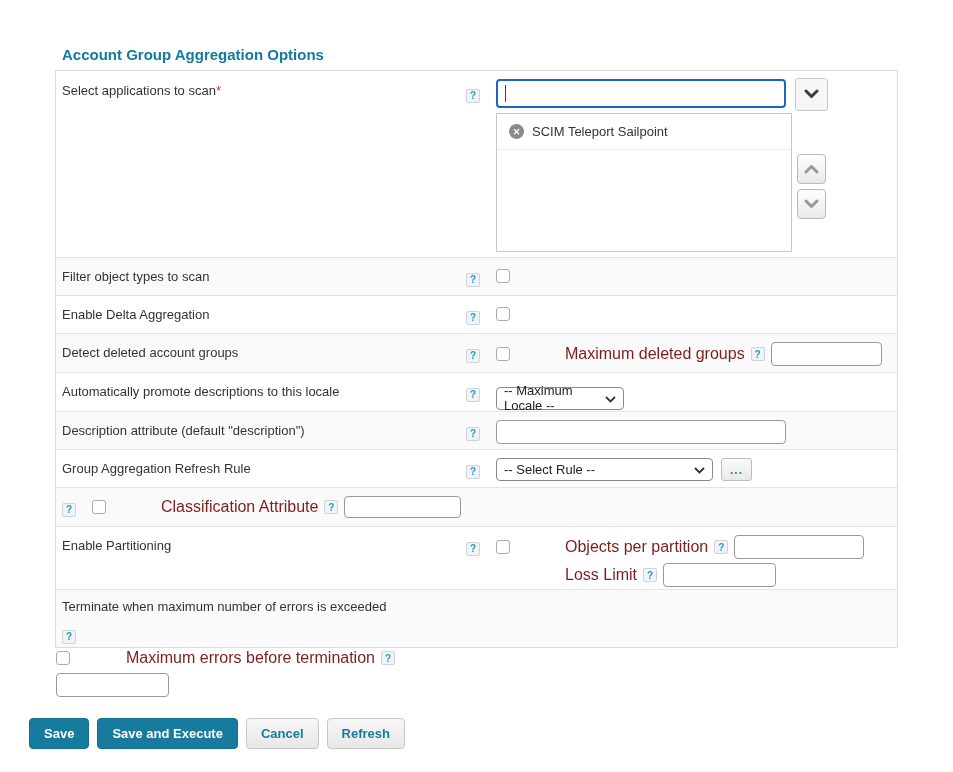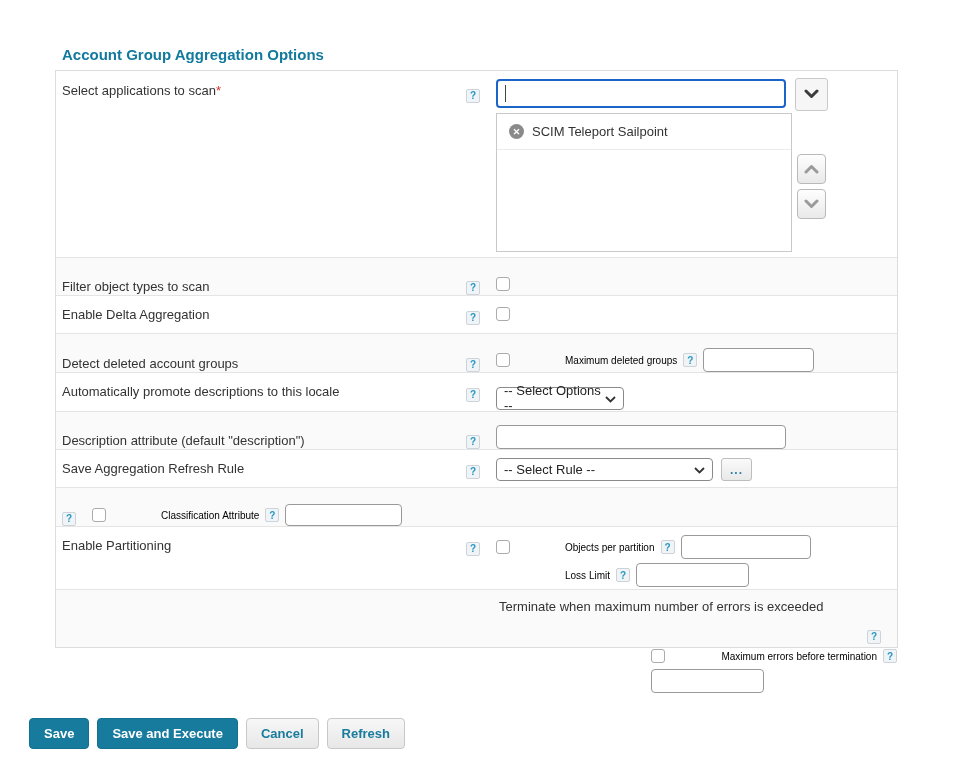--- a/index.html
+++ b/index.html
@@ -7,21 +7,21 @@
   body { font-family:"Liberation Sans", sans-serif; color:#333; }
   .page { width:953px; height:772px; position:relative; overflow:hidden; background:#fff; }
 
   .page-title { margin:0; position:absolute; left:62px; top:46px;
     font-size:15px; font-weight:bold; color:#127a9d; }
 
   .form-table { position:absolute; left:55px; top:70px; width:843px;
     border:1px solid #dcdcdc; background:#fff; }
   .frow { display:flex; border-bottom:1px solid #e4e4e4; background:#fff; }
   .frow:last-child { border-bottom:none; }
-  .frow.stripe { background:#fafafa;align-items:flex-end; }
+  .frow.stripe { background:#fafafa; }
   .cell-label { width:404px; padding:11px 4px 0 6px; font-size:13px; line-height:16px; }
   .cell-help { width:36px; padding-top:11px; padding-left:6px; }
   .cell-control { flex:1; padding-top:8px; position:relative; }
 
   .required { color:#d9332e; font-size:13px; }
 
   .help-icon { display:inline-flex; width:14px; height:14px; align-items:center; justify-content:center;
     background:#f0f4f6; border:1px solid #ccd4d9; border-radius:2px;
     color:#2798c2; font-size:10px; font-weight:bold; cursor:pointer; }
 
@@ -59,21 +59,21 @@
     border:1px solid #b9b9b9; border-radius:4px; background:linear-gradient(#fefefe,#e9e9e9);
     display:flex; align-items:center; justify-content:center; cursor:pointer; }
   .arrow-up { top:83px; } .arrow-down { top:118px; }
 
   .row-sm { height:38px; }
   .row-md { height:39px; }
   .row-part { height:63px; }
   .row-term { height:57px;flex-direction:column; }
 
   .ctl-line { display:flex; align-items:center; }
-  .ctl-line .sub-label { font-size:10px; color:#000000; }
+  .ctl-line .sub-label { font-size:16px; color:#7f1d1d; }
   .gap55 { margin-left:55px; } .gap6 { margin-left:6px; } .gap69 { margin-left:69px; }
   .mt3 { margin-top:3px; }
 
   .btn-bar { position:absolute; left:29px; top:718px; display:flex; gap:8px; }
   .btn { height:31px; padding:0 14px; border-radius:4px; font-family:"Liberation Sans", sans-serif;
     font-size:13px; font-weight:bold; cursor:pointer;text-align:center; }
   .btn-primary { background:#177b9d; border:1px solid #14708f; color:#fff; }
   .btn-secondary { background:linear-gradient(#f7f7f7,#e7e7e7); border:1px solid #c8c8c8; color:#177b9d; }
 </style>
 </head>
@@ -164,42 +164,42 @@
       </div>
     </div>
 
     <div class="frow row-md">
       <div class="cell-label">Automatically promote descriptions to this locale</div>
       <div class="cell-help">
         <span class="help-icon">?</span>
       </div>
       <div class="cell-control">
         <div class="fake-select" style="width:128px;">
-          <span>-- Select Options --</span>
+          <span>-- Maximum Locale --</span>
           <span>
             <svg width="11" height="7" viewBox="0 0 11 7">
                 <polyline points="1,1 5.5,5.5 10,1" fill="none" stroke="#333" stroke-width="1.8"></polyline>
               </svg>
           </span>
         </div>
       </div>
     </div>
 
     <div class="frow row-sm stripe">
       <div class="cell-label">Description attribute (default "description")</div>
       <div class="cell-help">
         <span class="help-icon">?</span>
       </div>
       <div class="cell-control">
         <input class="text-input" style="width: 290px;" type="text" value="">
       </div>
     </div>
 
     <div class="frow row-sm">
-      <div class="cell-label">Save Aggregation Refresh Rule</div>
+      <div class="cell-label">Group Aggregation Refresh Rule</div>
       <div class="cell-help">
         <span class="help-icon">?</span>
       </div>
       <div class="cell-control">
         <div class="ctl-line">
           <div class="fake-select" style="width:217px;">
             <span>-- Select Rule --</span>
             <span>
               <svg width="11" height="7" viewBox="0 0 11 7">
                   <polyline points="1,1 5.5,5.5 10,1" fill="none" stroke="#333" stroke-width="1.8"></polyline>

